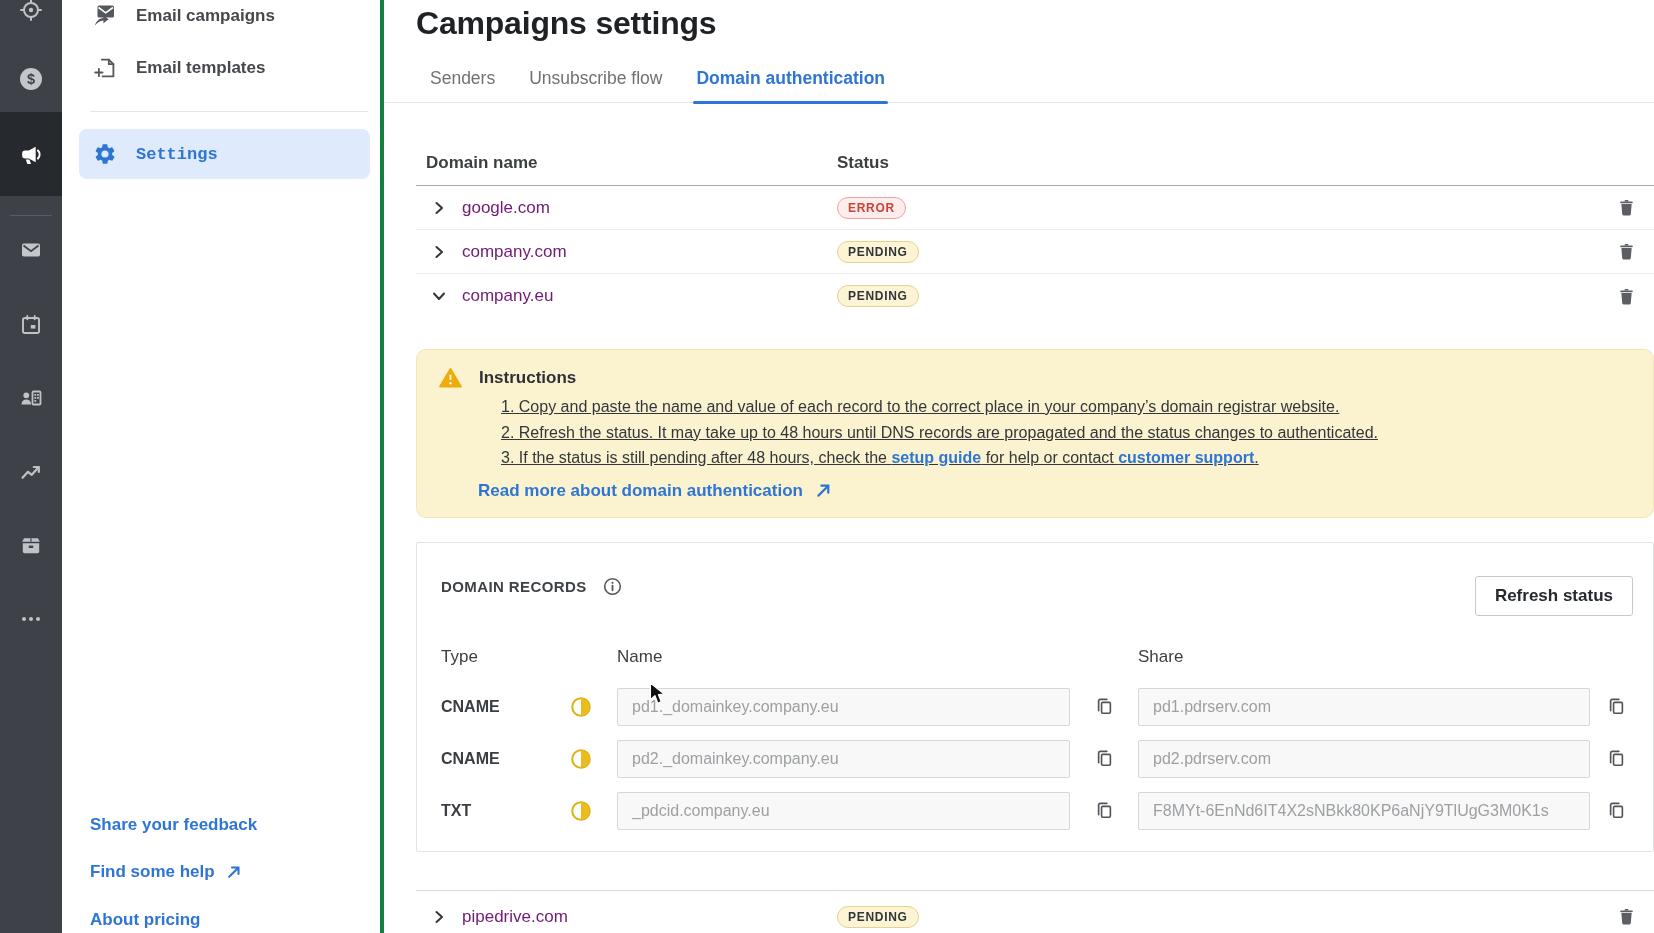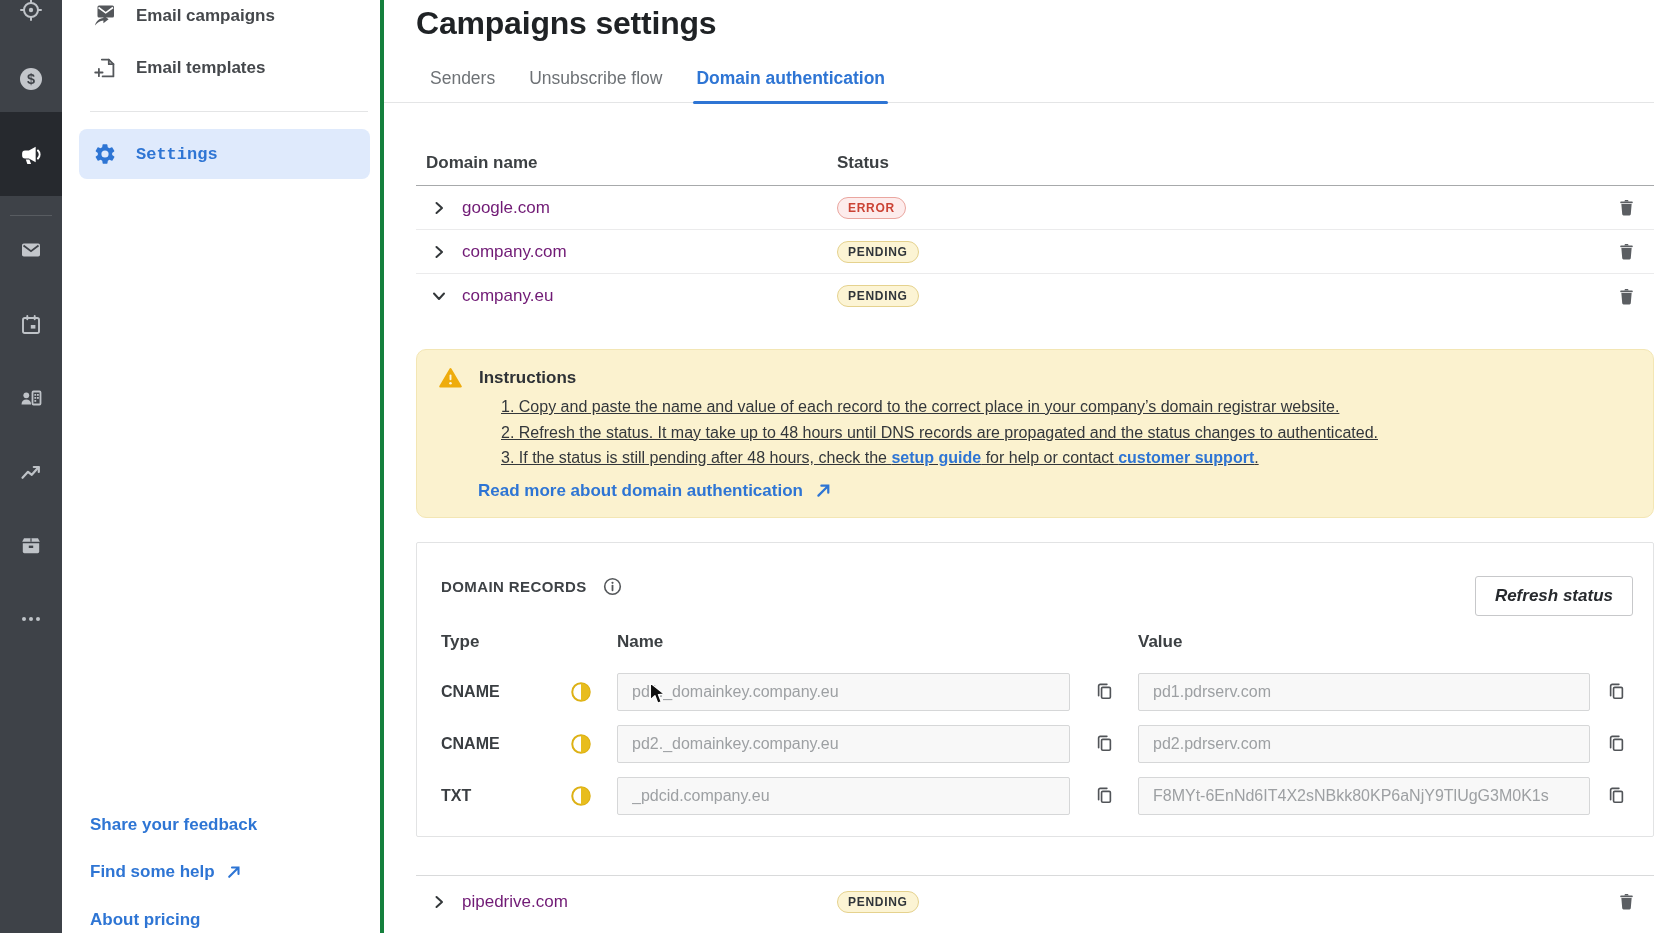--- a/index.html
+++ b/index.html
@@ -60,23 +60,23 @@
   .notice-title { font-size:17px; font-weight:700; color:#2e3236; }
   .notice-steps { margin:3px 0 0 62px; font-size:16px; line-height:25.5px; color:#33373b;text-decoration:underline; }
   .inline-link { color:#2e75d4; font-weight:600; cursor:pointer; text-decoration:none; }
   .read-more { margin:10px 0 0 39px; display:flex; align-items:center; gap:12px; color:#2e75d4; font-weight:700; font-size:17px; cursor:pointer; width:max-content; }
 
   
   .records-card { margin-top:24px; width:100%; border:1px solid #e2e3e4; border-radius:2px; position:relative; padding:32px 0 14px 24px; }
   .records-title-row { display:flex; align-items:center; gap:16px; height:24px; }
   .records-title { font-size:15px; font-weight:700; letter-spacing:0.4px; color:#3e4246; }
   .refresh-btn { position:absolute; top:33px; right:20px; height:40px; padding:0 19px; background:#fff; border:1px solid #c7c8ca;
-                 border-radius:3px; font-size:17px; font-weight:700; color:#26292d; font-family:inherit; cursor:pointer;font-style:italic; }
+                 border-radius:3px; font-size:17px; font-weight:700; color:#26292d; font-family:inherit; cursor:pointer; }
   .rec-grid { display:grid; grid-template-columns:105px 71px 453px 68px 452px 52px; align-items:center; }
-  .rec-head { margin-top:31px; font-weight:700; font-size:17px; color:#3c4043; height:24px; }
+  .rec-head { margin-top:46px; font-weight:400; font-size:17px; color:#3c4043; height:24px; }
   .rec-rows { margin-top:12px; }
   .rec-row { height:52px; }
   .type-label { font-size:16px; font-weight:600; color:#3a3e42; }
   .pending-ic { justify-self:start; margin-left:24px; }
   .rec-input { width:100%; height:38px; background:#f8f8f8; border:1px solid #d6d7d8; border-radius:2px; padding:0 14px;
                font-size:16px; color:#9da0a3; font-family:inherit; white-space:nowrap; overflow:hidden; }
   .copy-btn { justify-self:center; border:none; background:none; padding:2px; cursor:pointer; }
 
   .section-divider { margin-top:38px; width:100%; height:1px; background:#d9dadb; }
 
@@ -342,21 +342,21 @@
           </svg>
       </span>
     </div>
     <button class="refresh-btn">Refresh status</button>
 
     <div class="rec-grid rec-head">
       <div>Type</div>
       <div></div>
       <div>Name</div>
       <div></div>
-      <div>Value</div>
+      <div>Share</div>
       <div></div>
     </div>
 
     <div class="rec-rows">
       <div class="rec-grid rec-row">
         <div class="type-label">CNAME</div>
         <span class="pending-ic">
             <svg width="22" height="22" viewBox="0 0 22 22">
               <circle cx="11" cy="11" r="8.75" fill="#fff" stroke="#ddb115" stroke-width="2"></circle>
               <path d="M11 2.25 A8.75 8.75 0 0 1 11 19.75 Z" fill="#e8bd1d"></path>

